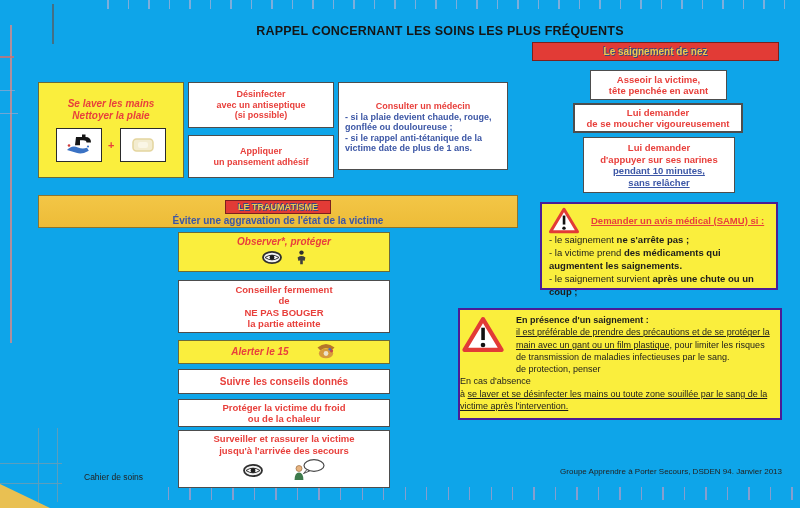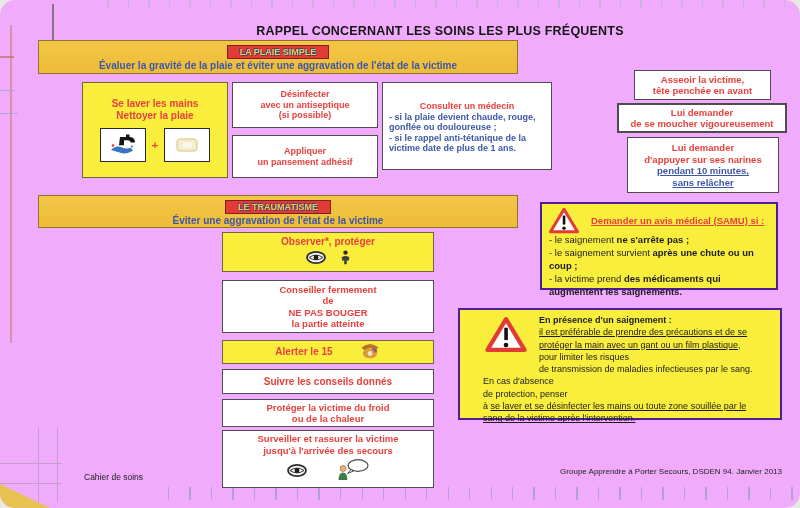--- a/index.html
+++ b/index.html
@@ -1,38 +1,38 @@
 <!DOCTYPE html>
 <html><head>
 <meta charset="utf-8">
 <style>
   html,body{margin:0;padding:0;background:#e8e8e4;}
-  .page{position:relative;width:800px;height:508px;background:#f0abfc;overflow:hidden;
-        font-family:"Liberation Sans", sans-serif;border-radius:15px;}
+  .page{position:relative;width:800px;height:508px;background:#0ea5e9;overflow:hidden;
+        font-family:"Liberation Sans", sans-serif;}
   
   .ticks-top{position:absolute;left:88px;top:0;width:712px;height:9px;opacity:.65;
     background-image:repeating-linear-gradient(90deg,transparent 0,transparent 19px,#b9b2d4 19px,#b9b2d4 20.5px);}
   .ticks-bottom{position:absolute;left:148px;top:487px;width:652px;height:13px;opacity:.8;
     background-image:repeating-linear-gradient(90deg,transparent 0,transparent 20px,#a49cc8 20px,#a49cc8 21.5px);}
   .grid-bl{position:absolute;left:0;top:428px;width:62px;height:74px;opacity:.55;
     background-image:repeating-linear-gradient(0deg,transparent 0,transparent 18.5px,#9a9a9a 18.5px,#9a9a9a 19.5px),
                      repeating-linear-gradient(90deg,transparent 0,transparent 18.5px,#9a9a9a 18.5px,#9a9a9a 19.5px);}
   .margin-red{position:absolute;left:10px;top:25px;width:1.5px;height:318px;background:#d88a8a;opacity:.8;}
   .mark-v{position:absolute;left:52px;top:4px;width:1.5px;height:40px;background:#5a5a5a;opacity:.7;}
   .mark-h1{position:absolute;left:0;top:56px;width:14px;height:2px;background:#d07070;opacity:.8;}
   .mark-h2{position:absolute;left:0;top:90px;width:15px;height:1px;background:#9aa6cc;opacity:.7;}
   .mark-h3{position:absolute;left:0;top:113px;width:18px;height:1px;background:#9aa6cc;opacity:.7;}
   .corner-tri{position:absolute;left:0;bottom:0;width:0;height:0;
     border-bottom:24px solid #e9c052;border-right:50px solid transparent;}
   
   .title{position:absolute;left:120px;top:24px;width:640px;text-align:center;
     font-size:12.5px;font-weight:bold;color:#151515;letter-spacing:.2px;}
   .box{position:absolute;box-sizing:border-box;background:#fff;border:1.5px solid #4d4d4d;
-    display:flex;flex-direction:column;align-items:center;justify-content:center;text-align:center;margin-left:44px;}
-  .ybox{background:#faee3d;border-color:#6b6b38;}
+    display:flex;flex-direction:column;align-items:center;justify-content:center;text-align:center;}
+  .ybox{background:#faee3d;border-color:#6b6b38;font-style:italic;}
   .strip{position:absolute;box-sizing:border-box;border:1.5px solid #8a7430;
     background:linear-gradient(#f3c646,#edbc38);text-align:center;}
   .redchip{display:inline-block;margin-top:2px;padding:1px 12px;background:#e23b36;border:1px solid #7c201e;
     font-size:9px;font-weight:bold;color:#f2c84e;text-shadow:0.8px 0.8px 0 #37477c,-0.8px -0.8px 0 #37477c;}
   .redstrip{position:absolute;box-sizing:border-box;background:#e23b36;border:1.5px solid #7c201e;
     text-align:center;font-size:10px;font-weight:bold;color:#f2c84e;line-height:17px;
     text-shadow:0.8px 0.8px 0 #37477c,-0.8px -0.8px 0 #37477c;}
   .strip-sub{font-size:10px;line-height:13px;}
   .red{color:#e8403c;font-weight:bold;}
   .blue{color:#3d57a6;font-weight:bold;}
@@ -60,24 +60,20 @@
   <div class="grid-bl"></div>
   <div class="margin-red"></div>
   <div class="mark-v"></div>
   <div class="mark-h1"></div>
   <div class="mark-h2"></div>
   <div class="mark-h3"></div>
   <div class="corner-tri"></div>
 
   <div class="title">RAPPEL CONCERNANT LES SOINS LES PLUS FRÉQUENTS</div>
 
-  <div class="strip" style="left:38px;top:40px;width:480px;height:34px;">
-    <span class="redchip">LA PLAIE SIMPLE</span>
-    <div class="strip-sub blue">Évaluer la gravité de la plaie et éviter une aggravation de l'état de la victime</div>
-  </div>
 
   <div class="box ybox" style="left:38px;top:82px;width:146px;height:96px;">
     <div class="red pre fs10">Se laver les mains
 Nettoyer la plaie</div>
     <div class="iconrow">
       <span class="minibox">
         <svg width="32" height="24" viewBox="0 0 32 24">
           <path d="M13 4 h6 V1.5 h3.5 V4 q5.5 0 5.5 5.5 h-4.5 q0 -2.2 -3.5 -2.2 h-3 v5 h-5 z" fill="#151515"></path>
           <path d="M4 17 q5 -5.5 11 -2.5 q4.5 2 9 0.3 l1.8 3 q-6.5 4 -12.5 2 q-5.5 -1.8 -9.3 -2.8 z" fill="#3a72c4"></path>
           <circle cx="6" cy="12.5" r="1.3" fill="#cc3a3a"></circle>
@@ -179,20 +175,21 @@
         <svg width="34" height="22" viewBox="0 0 34 22">
           <ellipse cx="23" cy="6.5" rx="10" ry="5.8" fill="#fff" stroke="#4a4a4a" stroke-width="1.2"></ellipse>
           <path d="M16 10.5 L12.5 14.5 L18.5 12 Z" fill="#fff" stroke="#4a4a4a" stroke-width="1"></path>
           <circle cx="8" cy="9.5" r="3" fill="#e8b480" stroke="#8a5a30" stroke-width="0.6"></circle>
           <path d="M3.6 21 Q3.6 13.4 8 13.4 Q12.4 13.4 12.4 21 Z" fill="#3d7a4c"></path>
         </svg>
       </span>
     </div>
   </div>
 
+  <div class="redstrip" style="left:532px;top:42px;width:247px;height:19px;">Le saignement de nez</div>
 
   <div class="box" style="left:590px;top:70px;width:137px;height:30px;">
     <div class="red pre fs95">Asseoir la victime,
 tête penchée en avant</div>
   </div>
 
   <div class="box" style="left:573px;top:103px;width:170px;height:30px;border-width:2px;">
     <div class="red pre fs95">Lui demander
 de se moucher vigoureusement</div>
   </div>
@@ -207,36 +204,36 @@
   <div class="warnbox" style="left:540px;top:202px;width:238px;height:88px;padding:3px 7px;font-size:9.5px;line-height:13px;">
     <span style="position:absolute;left:6px;top:3px;">
       <svg width="32" height="27" viewBox="0 0 34 30">
         <path d="M17 2.5 L32 27.5 L2 27.5 Z" fill="#fff" stroke="#e23b36" stroke-width="3.4" stroke-linejoin="round"></path>
         <rect x="15.6" y="9.5" width="2.9" height="10" fill="#111"></rect>
         <circle cx="17" cy="23.5" r="1.9" fill="#111"></circle>
       </svg>
     </span>
     <span class="block red ul" style="padding-left:42px;min-height:26px;display:flex;align-items:center;">Demander un avis médical (SAMU) si :</span>
     <span class="block blk"><span>- le saignement </span><b>ne s'arrête pas ;</b></span>
+    <span class="block blk"><span>- la victime prend </span><b>des médicaments qui augmentent les saignements.</b></span>
     <span class="block blk"><span>- le saignement survient </span><b>après une chute ou un coup ;</b></span>
-    <span class="block blk"><span>- la victime prend </span><b>des médicaments qui augmentent les saignements.</b></span>
-  </div>
-
-  <div class="warnbox" style="left:458px;top:308px;width:324px;height:112px;padding:4px 23px;font-size:9px;line-height:12.3px;color:#1c1c1c;">
+  </div>
+
+  <div class="warnbox" style="left:458px;top:308px;width:324px;height:112px;padding:4px 0;font-size:9px;line-height:12.3px;color:#1c1c1c;">
     <span style="float:left;width:44px;height:38px;margin:2px 10px 10px 2px;">
       <svg width="42" height="37" viewBox="0 0 34 30">
         <path d="M17 2.5 L32 27.5 L2 27.5 Z" fill="#fff" stroke="#e23b36" stroke-width="3.4" stroke-linejoin="round"></path>
         <rect x="15.6" y="9.5" width="2.9" height="10" fill="#111"></rect>
         <circle cx="17" cy="23.5" r="1.9" fill="#111"></circle>
       </svg>
     </span>
     <b class="block">En présence d'un saignement :</b>
     <span class="ul">il est préférable de prendre des précautions et de se protéger la main avec un gant ou un film plastique,</span><span> pour limiter les risques</span>
     <span class="block">de transmission de maladies infectieuses par le sang.</span>
+    <span class="block">de protection, penser</span>
     <span class="block">En cas d'absence</span>
-    <span class="block">de protection, penser</span>
     <span class="block"><span>à </span><span class="ul">se laver et se désinfecter les mains ou toute zone souillée par le sang de la victime après l'intervention.</span></span>
   </div>
 
   <div class="footer" style="left:84px;top:472px;font-size:8.5px;">Cahier de soins</div>
   <div class="footer" style="left:480px;top:467px;width:302px;text-align:right;">Groupe Apprendre à Porter Secours, DSDEN 94. Janvier 2013</div>
 
 </div>
 
 </body></html>

